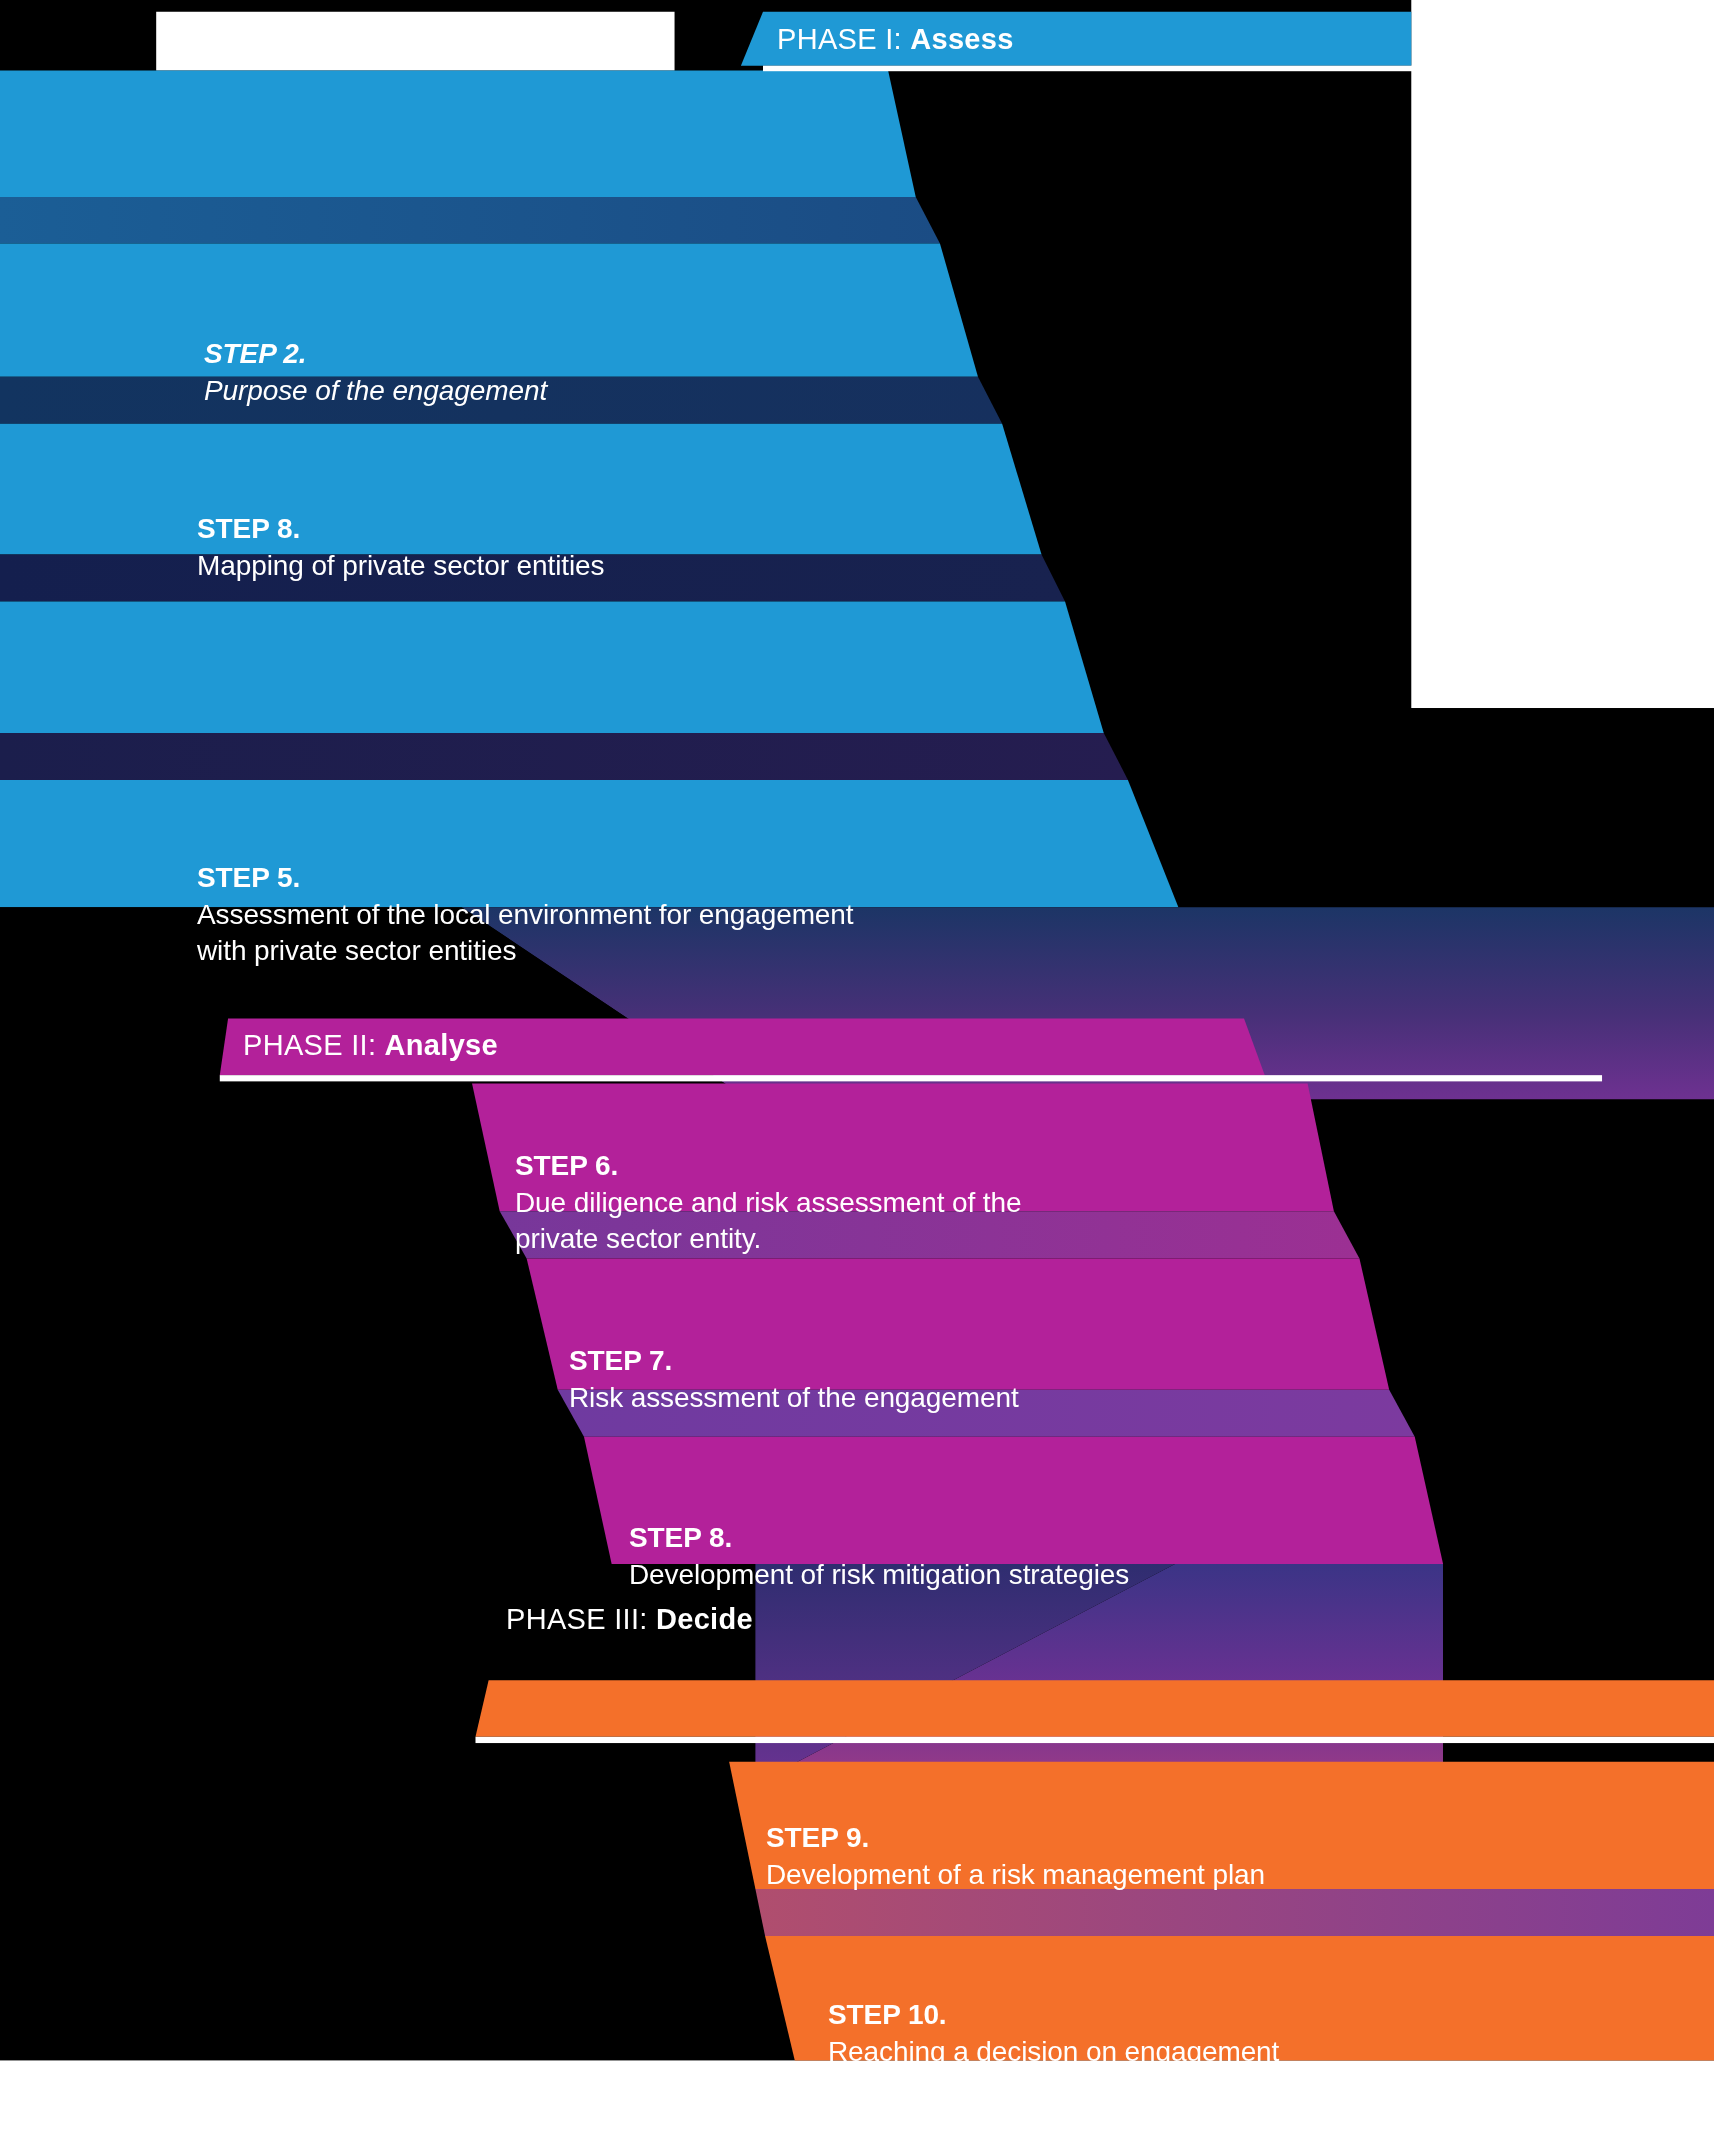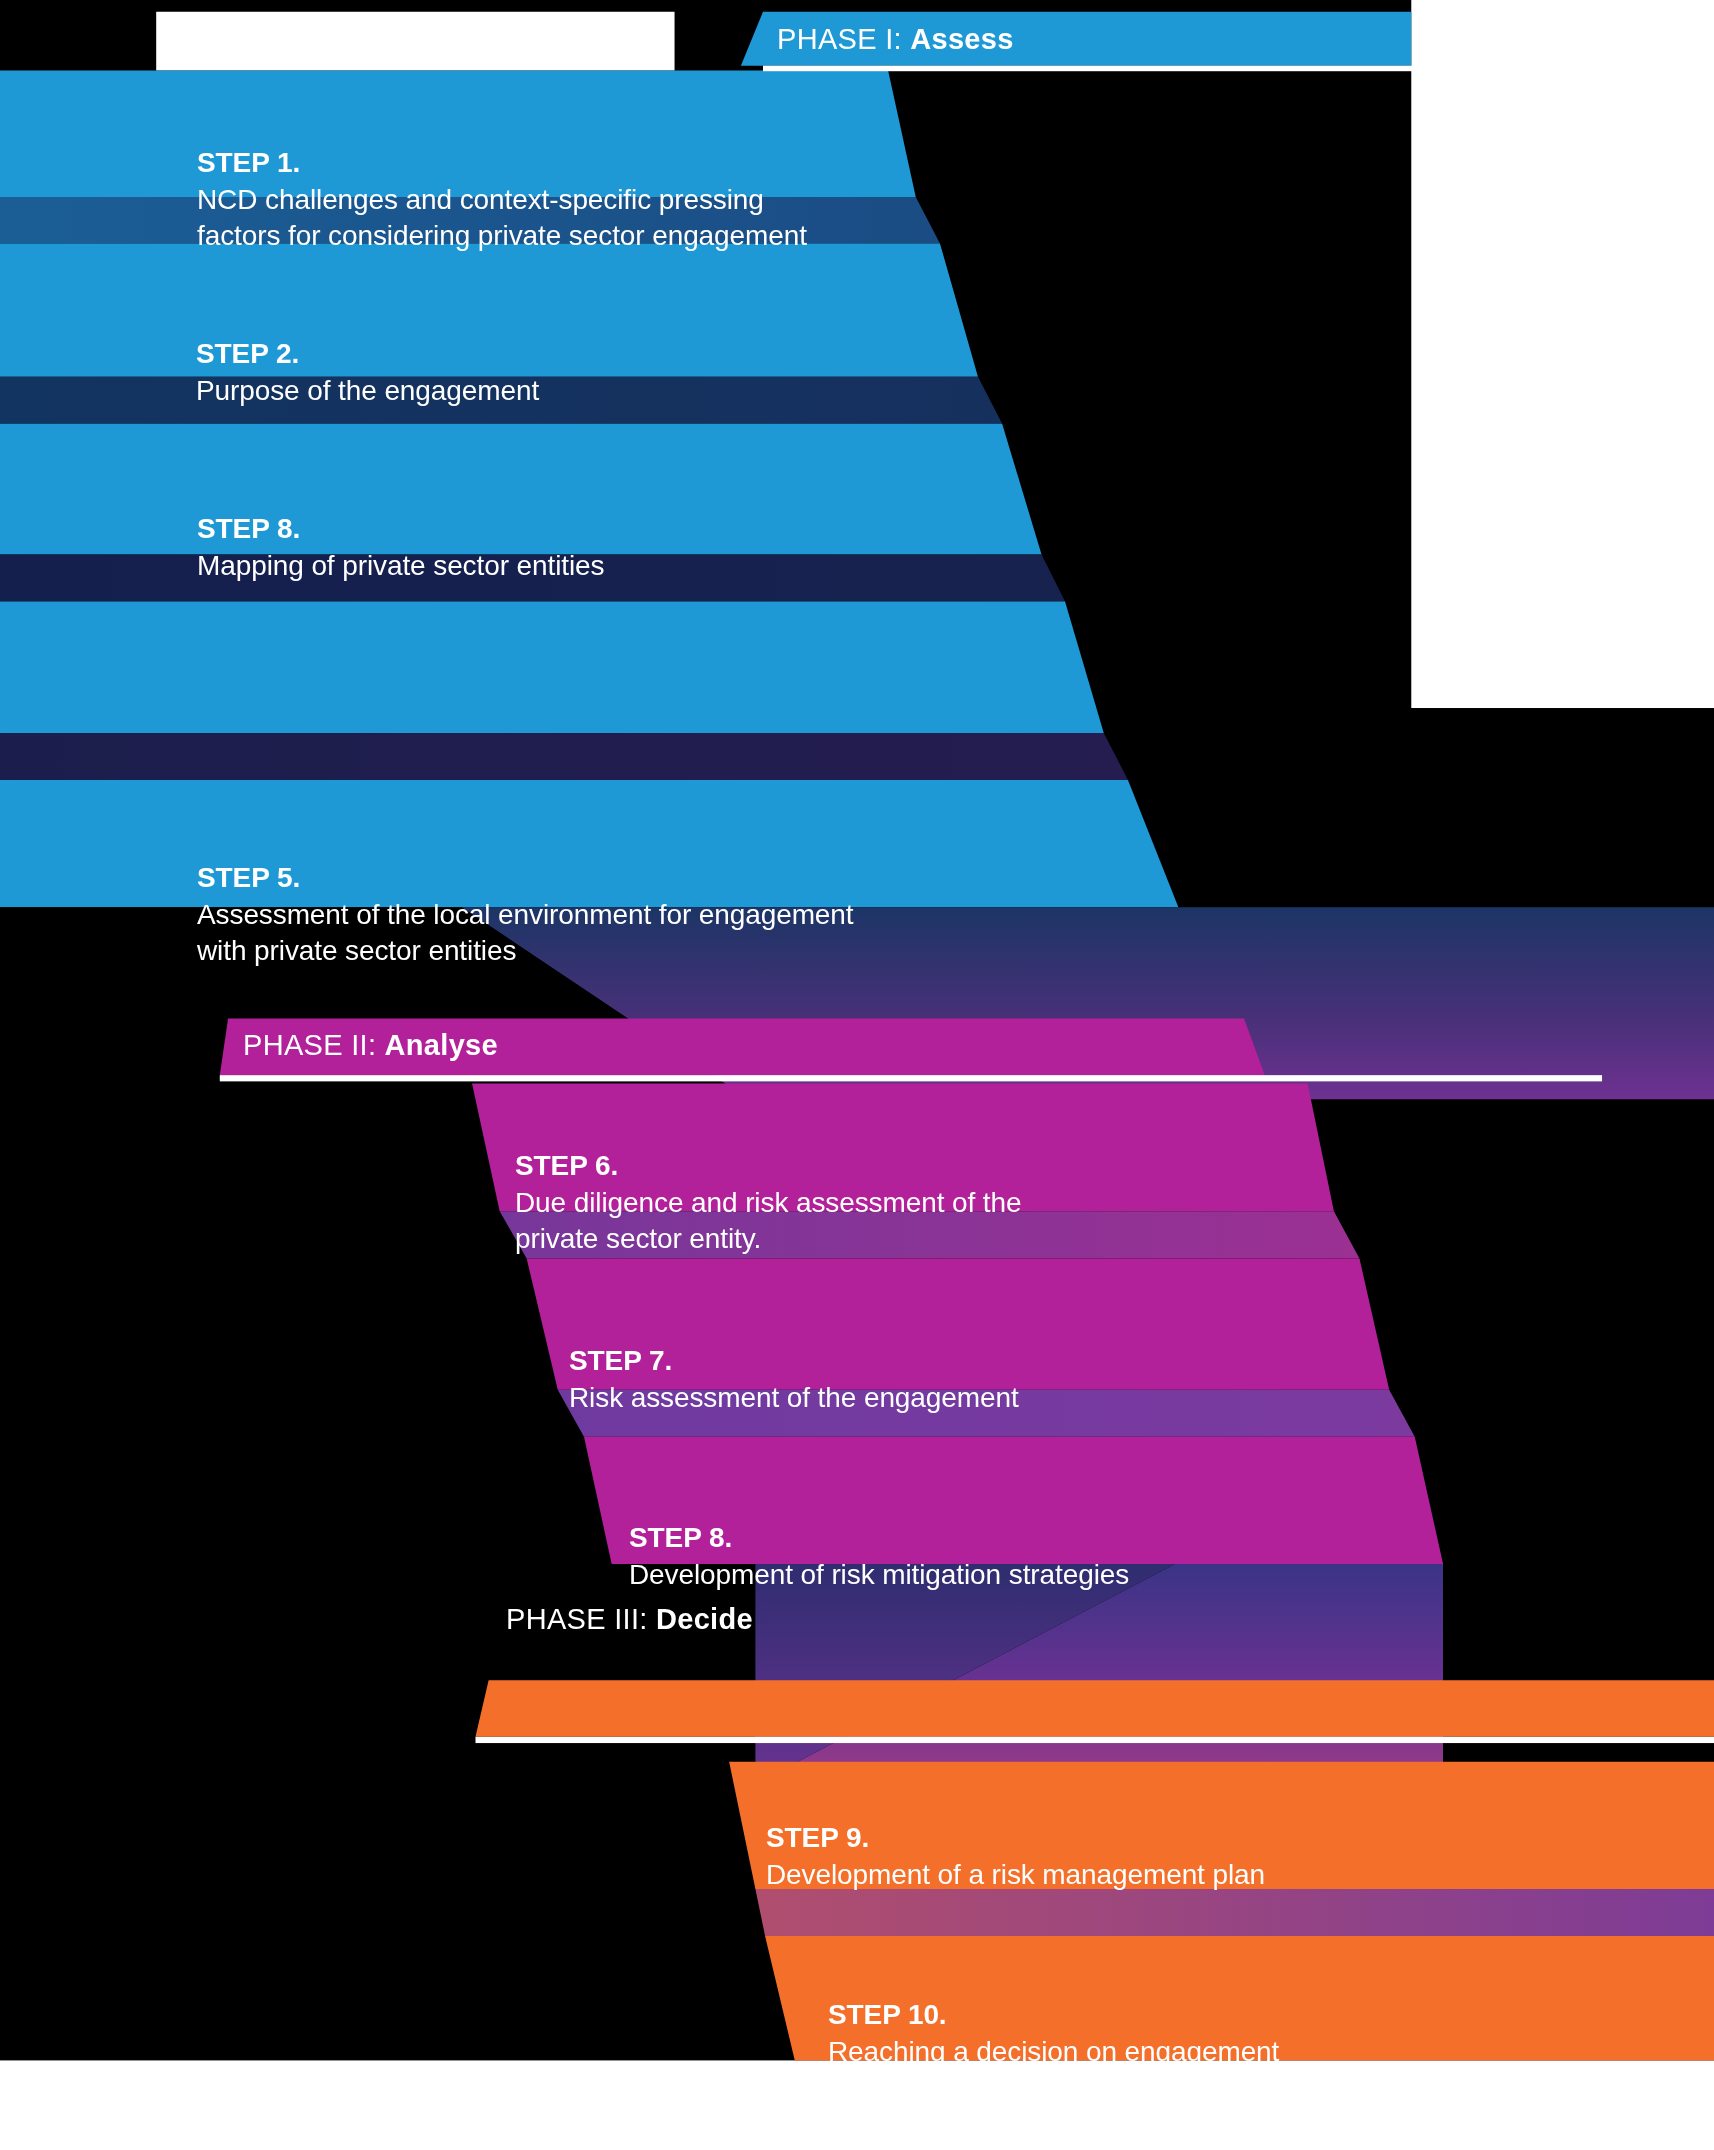--- a/index.html
+++ b/index.html
@@ -149,27 +149,22 @@
   <div class="phase-text" style="left:243px;top:1029px;">
     <span>PHASE II:</span>
     <b>Analyse</b>
   </div>
 
   <div class="phase-text" style="left:506px;top:1603px;">
     <span>PHASE III:</span>
     <b>Decide</b>
   </div>
 
-  <div class="step-text" style="left:197px;top:109px;width:691px;">
-    <b>STEP 1.</b>
-    <span>NCD challenges and context-specific pressing
-factors for considering private sector engagement</span>
-  </div>
-
-  <div class="step-text" style="left:196px;top:300px;width:691px;">
+
+  <div class="step-text" style="left:204px;top:300px;width:691px;font-style:italic;">
     <b>STEP 2.</b>
     <span>Purpose of the engagement</span>
   </div>
 
   <div class="step-text" style="left:197px;top:475px;width:691px;">
     <b>STEP 8.</b>
     <span>Mapping of private sector entities</span>
   </div>
 
 

